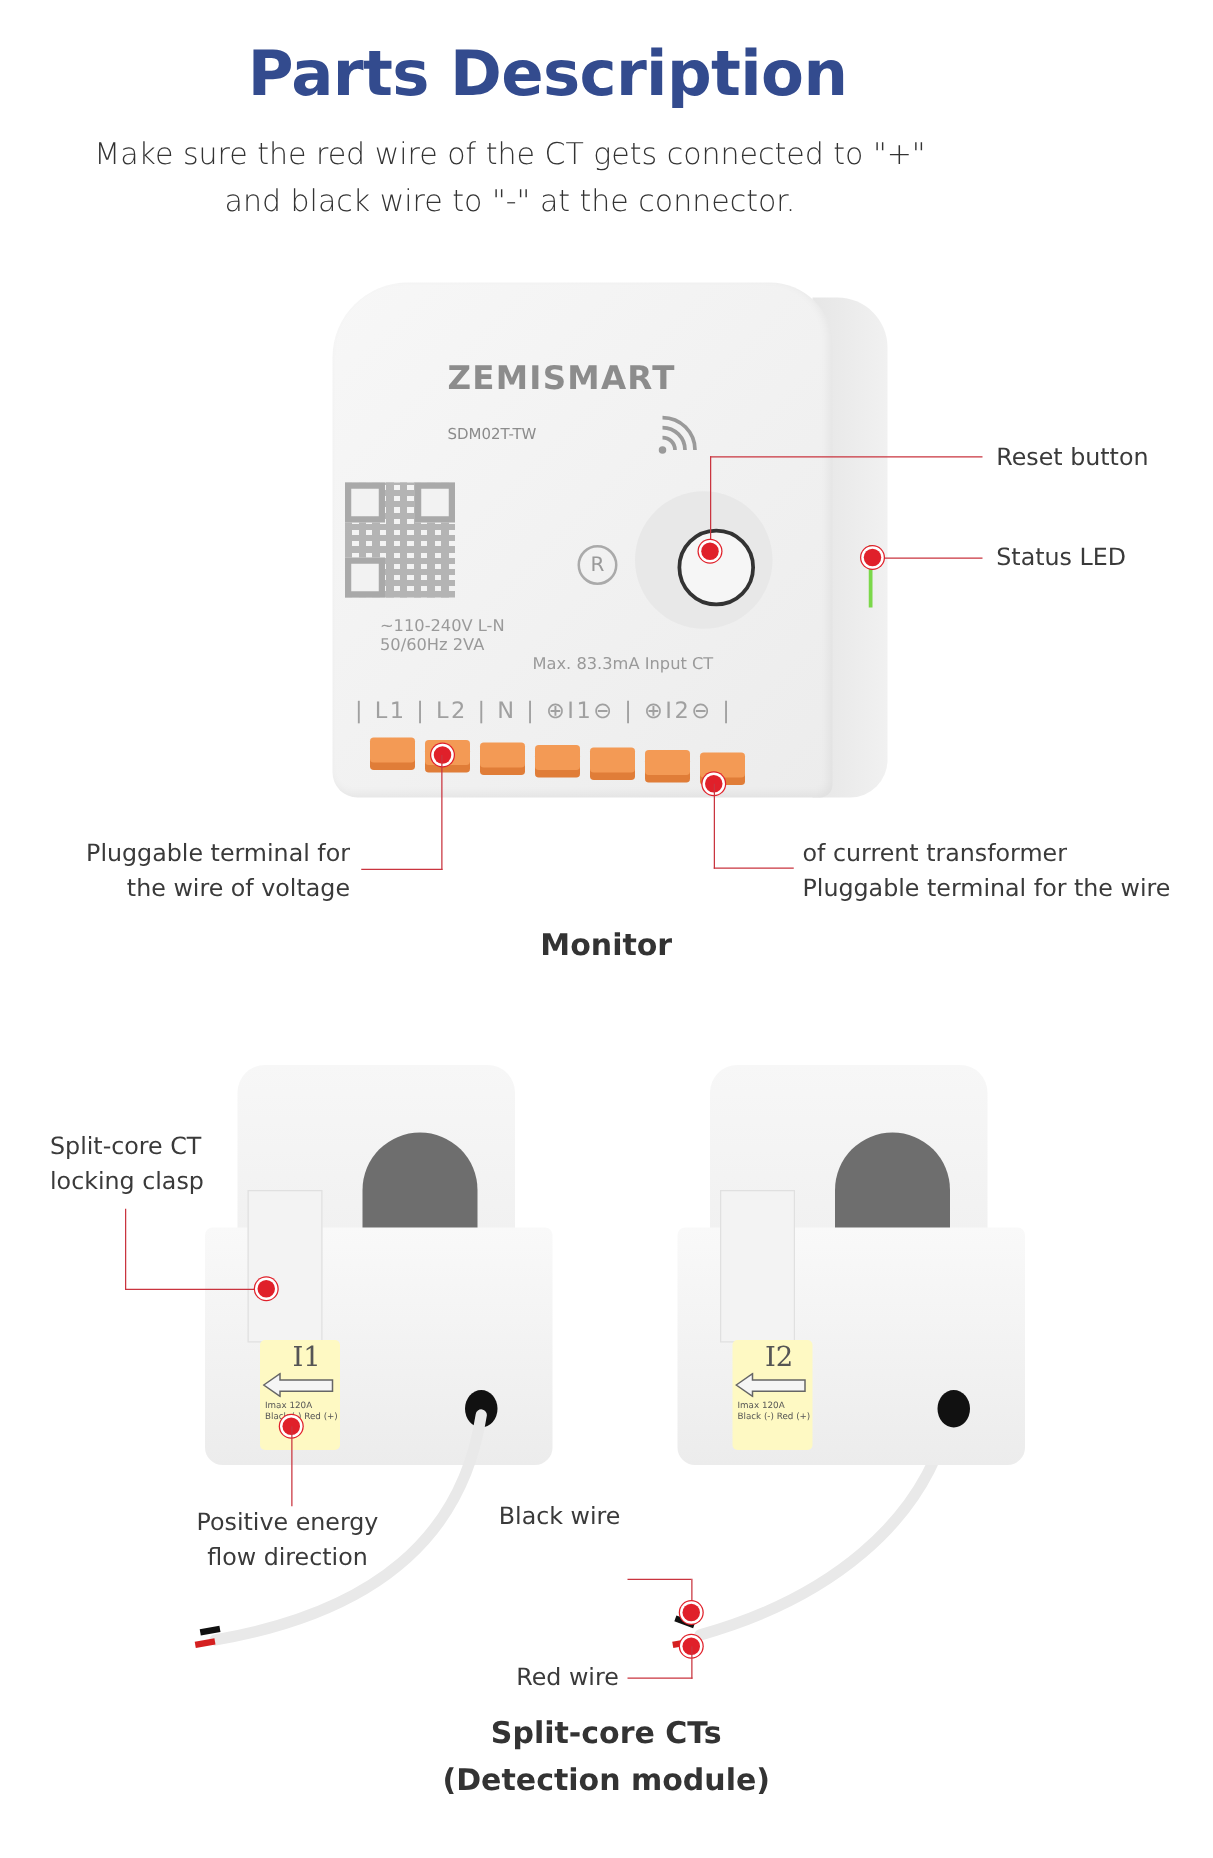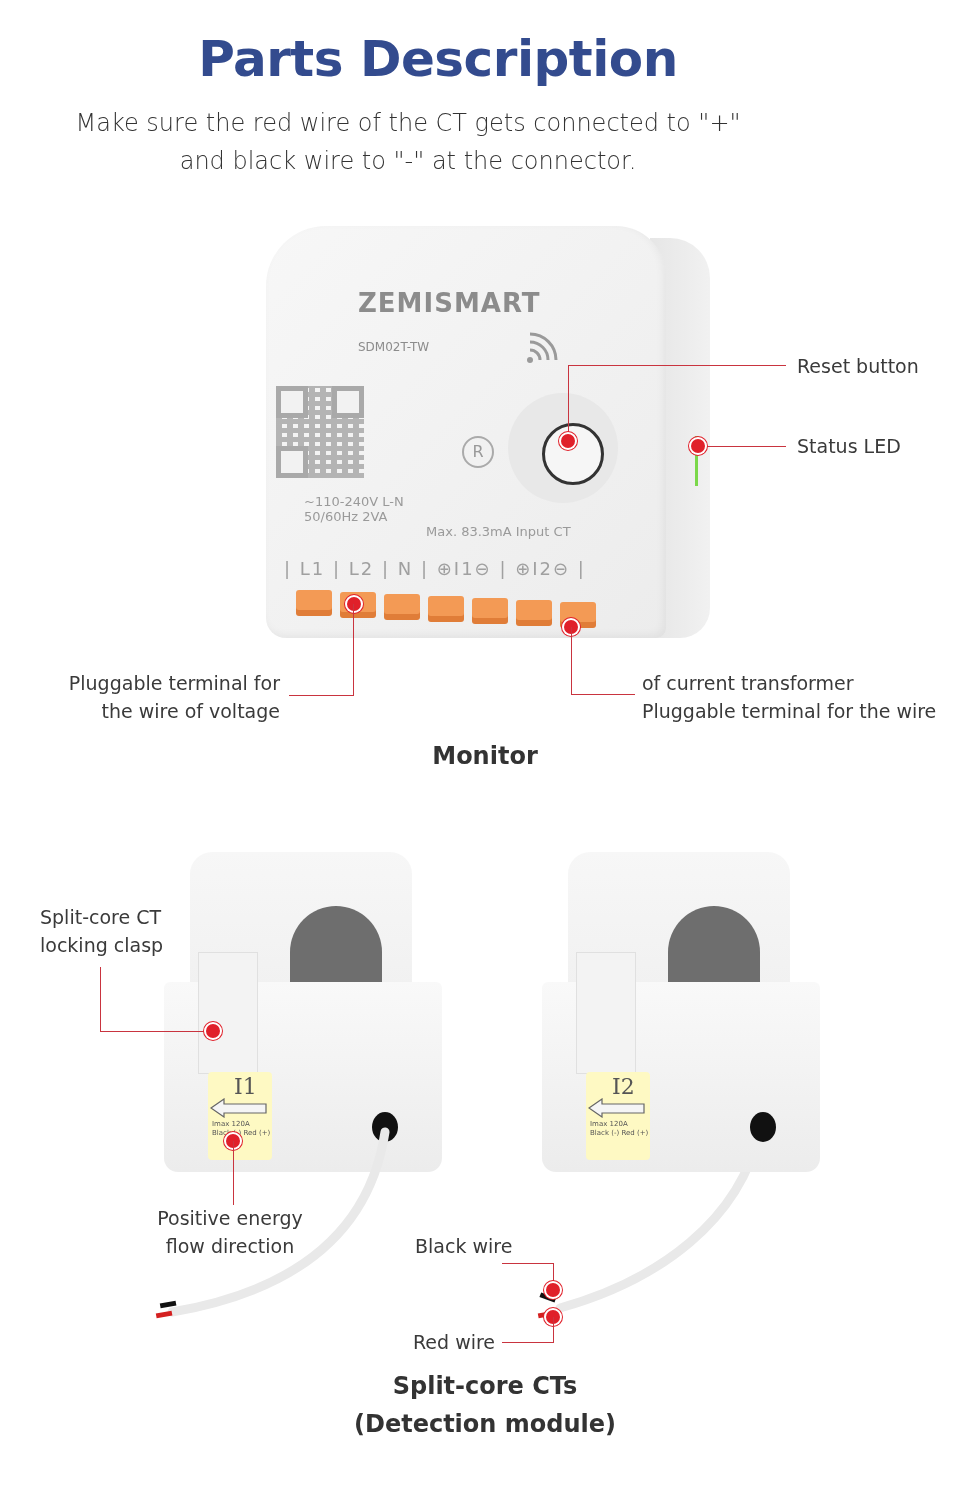--- a/index.html
+++ b/index.html
@@ -169,21 +169,21 @@
 <div class="line" style="left:100px;top:1031px;width:113px;height:1px;"></div>
 <div class="dot" style="left:213px;top:1031px;"></div>
 
 <div class="dot" style="left:233px;top:1141px;"></div>
 <div class="line" style="left:233px;top:1141px;width:1px;height:64px;"></div>
 <div class="abs label" style="left:130px;top:1204px;width:200px;text-align:center;">
   <div>Positive energy</div>
   <div>flow direction</div>
 </div>
 
-<div class="abs label" style="left:399px;top:1232px;margin-left:16px;">Black wire</div>
+<div class="abs label" style="left:399px;top:1199px;">Black wire</div>
 <div class="line" style="left:502px;top:1263px;width:51px;height:1px;"></div>
 <div class="line" style="left:553px;top:1263px;width:1px;height:27px;"></div>
 <div class="dot" style="left:553px;top:1290px;"></div>
 
 <div class="abs label" style="left:413px;top:1328px;">Red wire</div>
 <div class="dot" style="left:553px;top:1317px;"></div>
 <div class="line" style="left:553px;top:1317px;width:1px;height:26px;"></div>
 <div class="line" style="left:502px;top:1342px;width:52px;height:1px;"></div>
 
 <div class="abs section-caption" style="top:1367px;">

